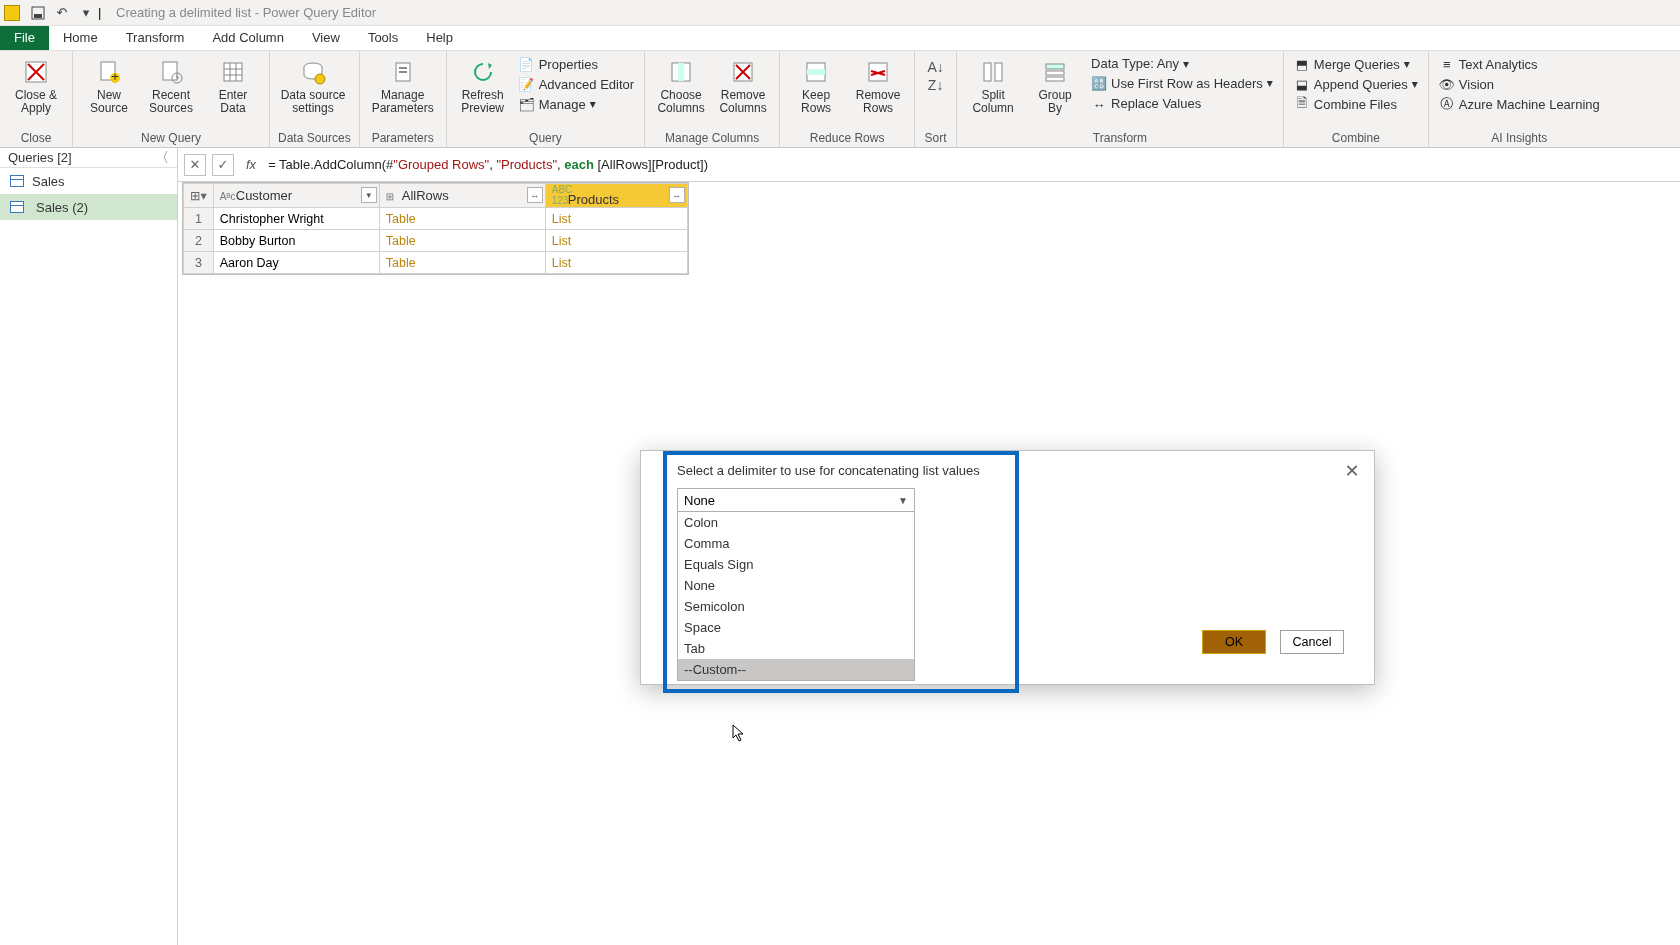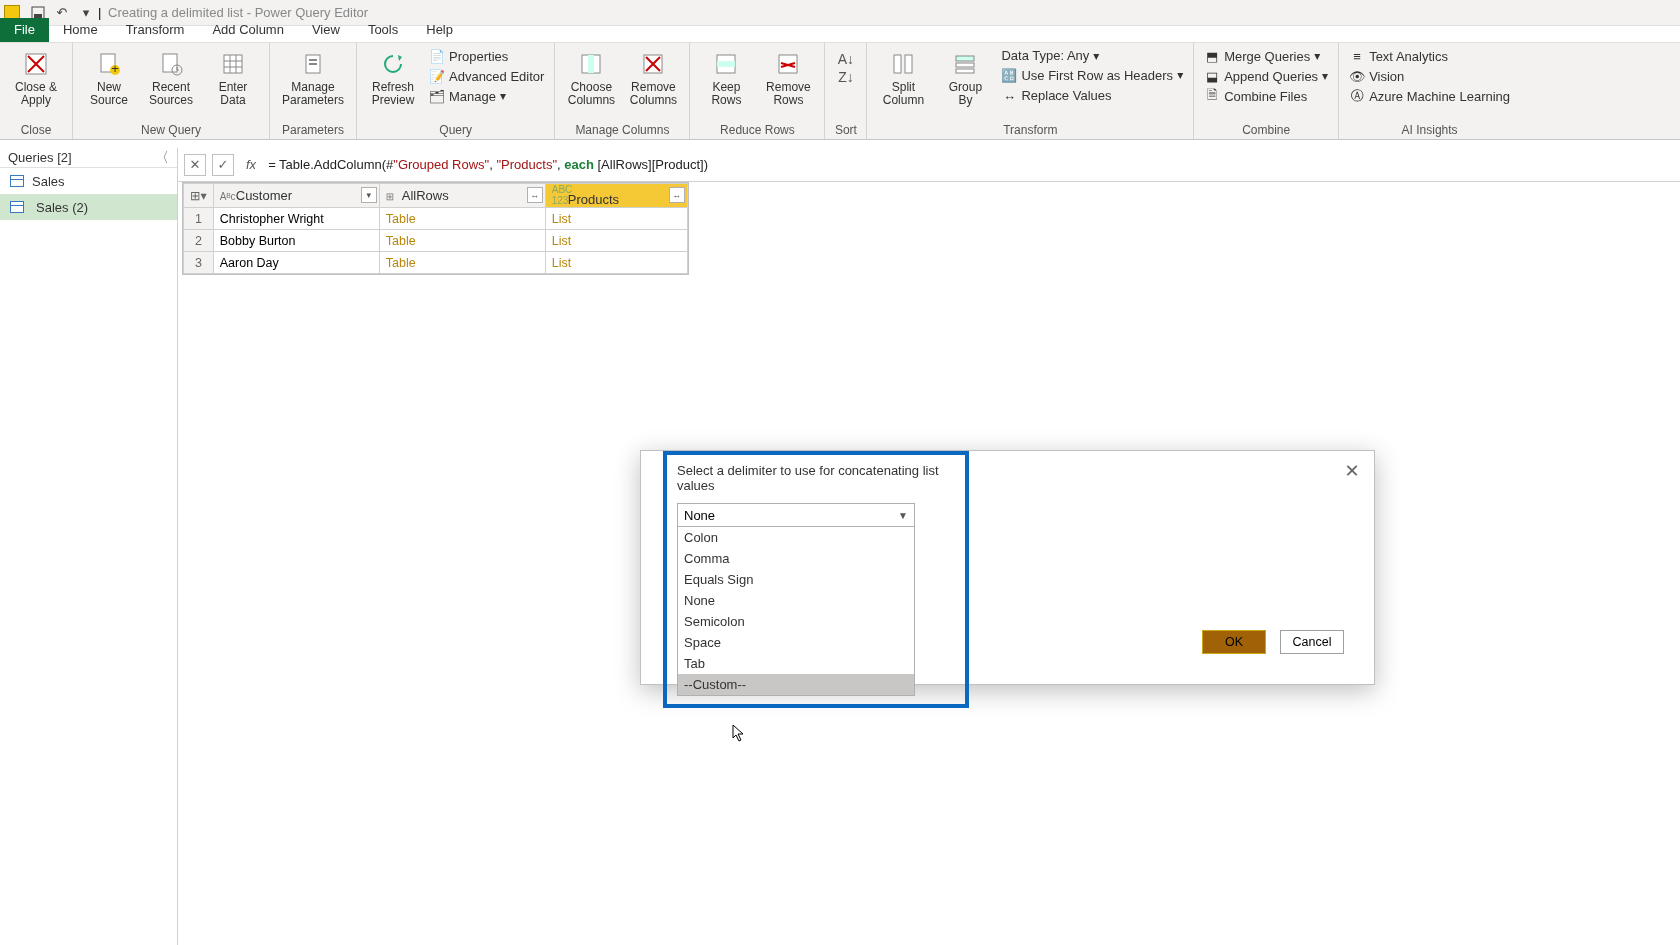--- a/index.html
+++ b/index.html
@@ -2,23 +2,23 @@
 <html><head>
 <meta charset="utf-8">
 <style>
   * { box-sizing: border-box; font-family: "Segoe UI", Tahoma, sans-serif; font-size: 13px; }
   html,body { margin:0; padding:0; width:1680px; height:945px; background:#fff; overflow:hidden; }
   
   .titlebar { height:26px; background:#f3f2f1; display:flex; align-items:center; padding:0 4px; border-bottom:1px solid #e1dfdd; }
   .titlebar .app-icon { width:16px; height:16px; background:#f2c811; border:1px solid #b08a00; margin-right:6px; }
   .qat-btn { width:20px; height:20px; margin:0 2px; display:flex; align-items:center; justify-content:center; color:#444; }
   .qat-sep { width:8px; }
-  .titlebar .title { margin-left:2px; color:#888; }
-  
-  .menu { height:16px; display:flex; align-items:flex-end; background:#fff; }
+  .titlebar .title { margin-left:10px; color:#888; }
+  
+  .menu { height:24px; display:flex; align-items:flex-end; background:#fff; }
   .menu .tab { padding:4px 14px 5px 14px; color:#333; cursor:default; }
   .menu .tab.file { background:#0e6f3b; color:#fff; }
   
   .ribbon { height:98px; background:#f3f2f1; border-top:1px solid #e1dfdd; border-bottom:1px solid #c8c6c4; display:flex; }
   .rgroup { border-right:1px solid #d6d4d2; padding:2px 8px 0 8px; display:flex; flex-direction:column; }
   .rgroup .body { flex:1; display:flex; align-items:flex-start; gap:6px; }
   .rgroup .label { text-align:center; color:#555; font-size:12px; padding-bottom:2px; }
   .bigbtn { width:56px; display:flex; flex-direction:column; align-items:center; padding-top:4px; gap:2px; }
   .bigbtn .ic { width:30px; height:30px; display:flex; align-items:center; justify-content:center; }
   .bigbtn .txt { text-align:center; line-height:13px; color:#333; font-size:12px; }
@@ -49,21 +49,21 @@
   .grid th { background:#f3f2f1; font-weight:normal; color:#333; position:relative; }
   .grid th.products { background:#f5c936; }
   .grid .rownum { background:#f3f2f1; text-align:center; width:26px; color:#666; }
   .grid th .drop { position:absolute; right:2px; top:3px; width:16px; height:16px; border:1px solid #b0b0b0; background:#fff; display:flex; align-items:center; justify-content:center; font-size:9px; color:#555; }
   .grid th .type-ic { display:inline-block; width:16px; font-size:10px; color:#777; }
   .grid .link { color:#b8860b; }
   
   .dialog { position:absolute; left:640px; top:450px; width:735px; background:#fff; border:1px solid #c0c0c0; box-shadow:0 6px 24px rgba(0,0,0,.25); }
   .dialog .close { position:absolute; right:10px; top:8px; width:24px; height:24px; display:flex; align-items:center; justify-content:center; color:#666; font-size:18px; }
   .dialog h1 { font-size:24px; font-weight:400; color:#444; margin:20px 0 10px 30px; }
-  .dlg-inner { margin:0 0 18px 22px; border:4px solid #0b68c1; padding:8px 10px 8px 10px; width:306px; }
+  .dlg-inner { margin:0 0 18px 22px; border:4px solid #0b68c1; padding:8px 10px 8px 10px; width:356px; }
   .dlg-inner .instr { color:#333; margin-bottom:10px; }
   .combo { border:1px solid #b0b0b0; height:24px; display:flex; align-items:center; justify-content:space-between; padding:0 6px; width:238px; background:#fff; }
   .combo .caret { font-size:10px; color:#555; }
   .optlist { border:1px solid #b0b0b0; border-top:none; width:238px; background:#fff; }
   .opt { height:21px; padding:0 6px; display:flex; align-items:center; color:#333; }
   .opt.hover { background:#c9c7c5; }
   .dlg-buttons { position:absolute; right:30px; bottom:30px; display:flex; gap:14px; }
   .btn { min-width:64px; height:24px; border:1px solid #a0a0a0; background:#fff; display:flex; align-items:center; justify-content:center; font-size:12.5px; }
   .btn.primary { background:#a16207; border-color:#caa70c; }
   .cursor { position:absolute; width:16px; height:20px; pointer-events:none; }
@@ -148,20 +148,36 @@
               <line x1="16" y1="4" x2="16" y2="22" stroke="#888"></line>
             </svg>
           </div>
         <div class="txt" style="white-space:pre-line">Enter
 Data</div>
       </div>
     </div>
     <div class="label">New Query</div>
   </div>
 
+  <div class="rgroup">
+    <div class="body">
+      <div class="bigbtn" style="width:70px">
+        <div class="ic">
+            <svg width="26" height="26">
+              <ellipse cx="13" cy="8" rx="9" ry="4" fill="#fff" stroke="#888"></ellipse>
+              <path d="M4 8 v8 a9 4 0 0 0 18 0 v-8" fill="#fff" stroke="#888"></path>
+              <circle cx="20" cy="20" r="5" fill="#f2c811" stroke="#b08a00"></circle>
+            </svg>
+          </div>
+        <div class="txt" style="white-space:pre-line">Data source
+settings</div>
+      </div>
+    </div>
+    <div class="label">Data Sources</div>
+  </div>
 
   <div class="rgroup">
     <div class="body">
       <div class="bigbtn" style="width:70px">
         <div class="ic">
             <svg width="26" height="26">
               <rect x="6" y="4" width="14" height="18" fill="#fff" stroke="#888"></rect>
               <rect x="9" y="8" width="8" height="2" fill="#888"></rect>
               <rect x="9" y="12" width="8" height="2" fill="#888"></rect>
             </svg>

